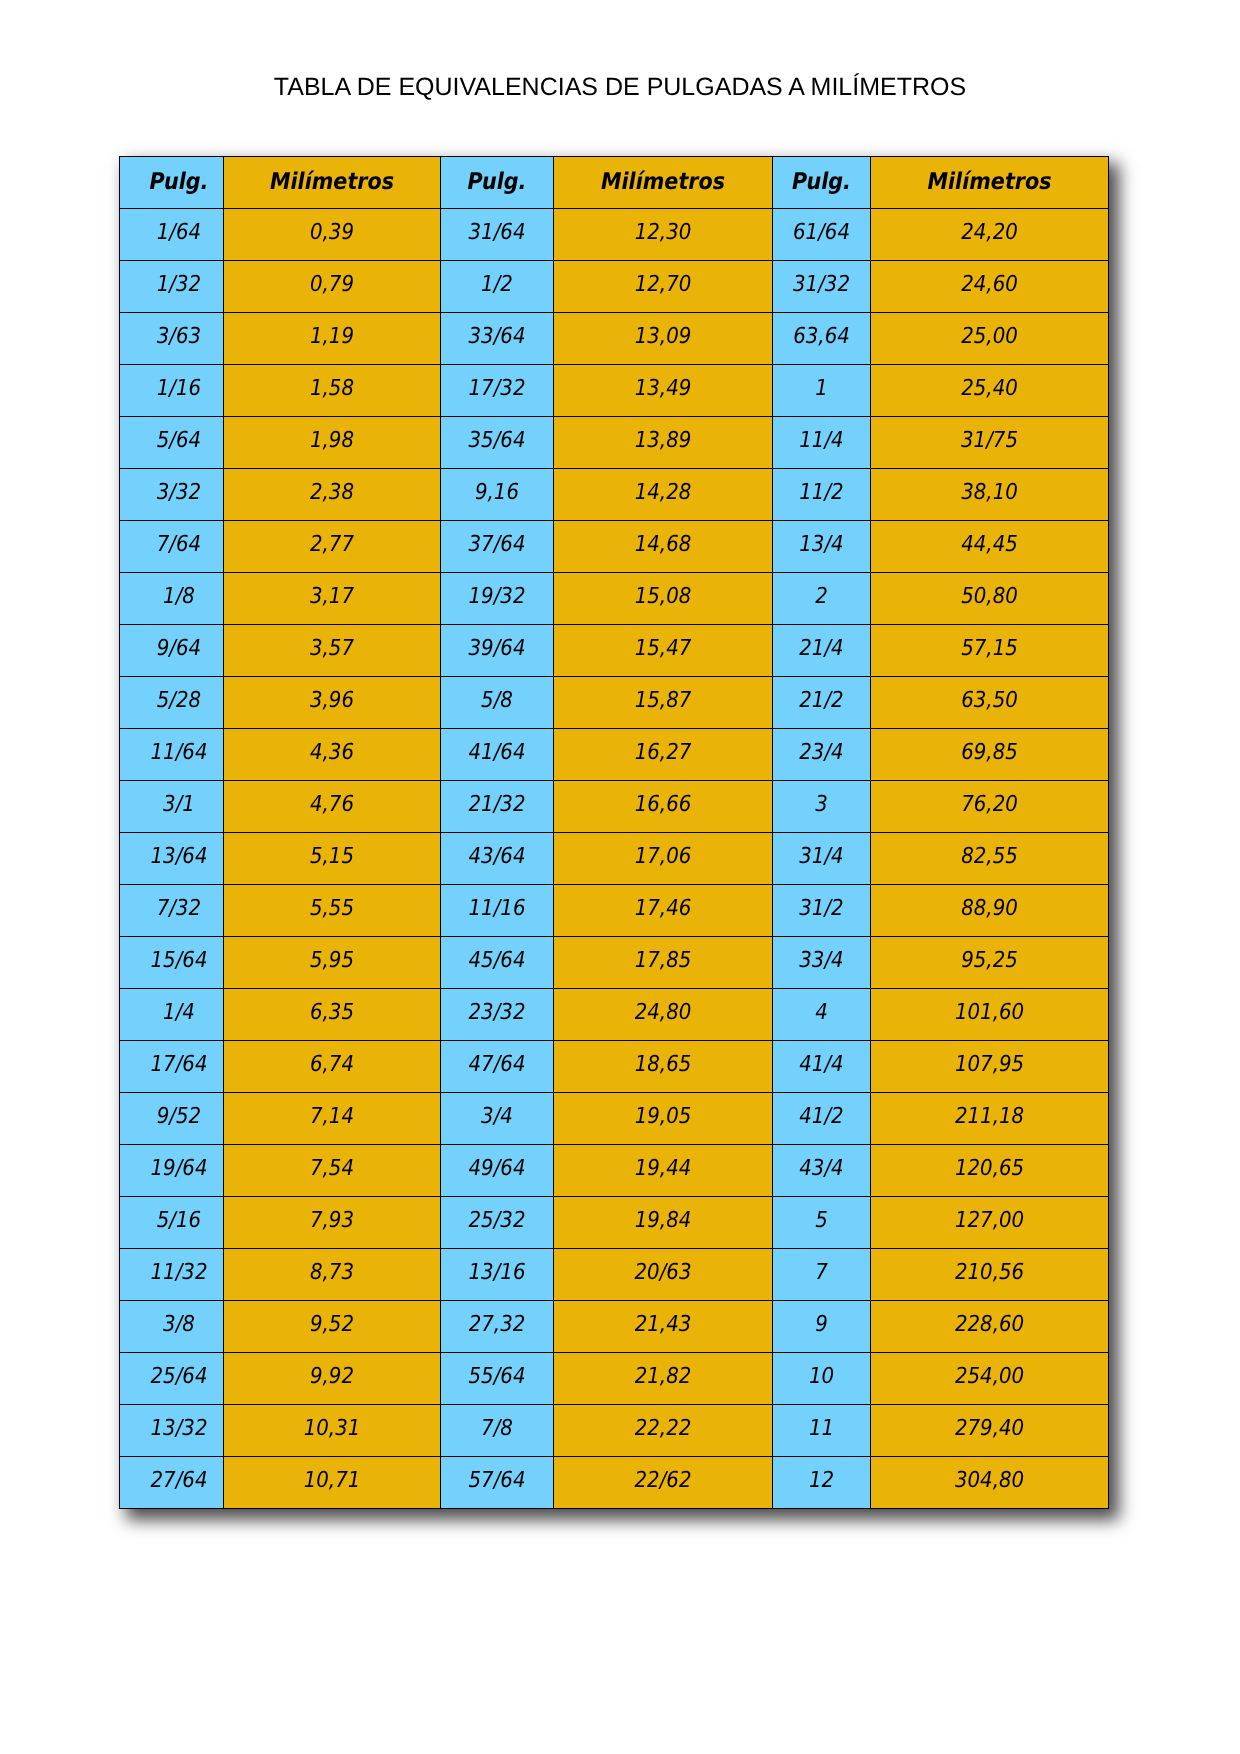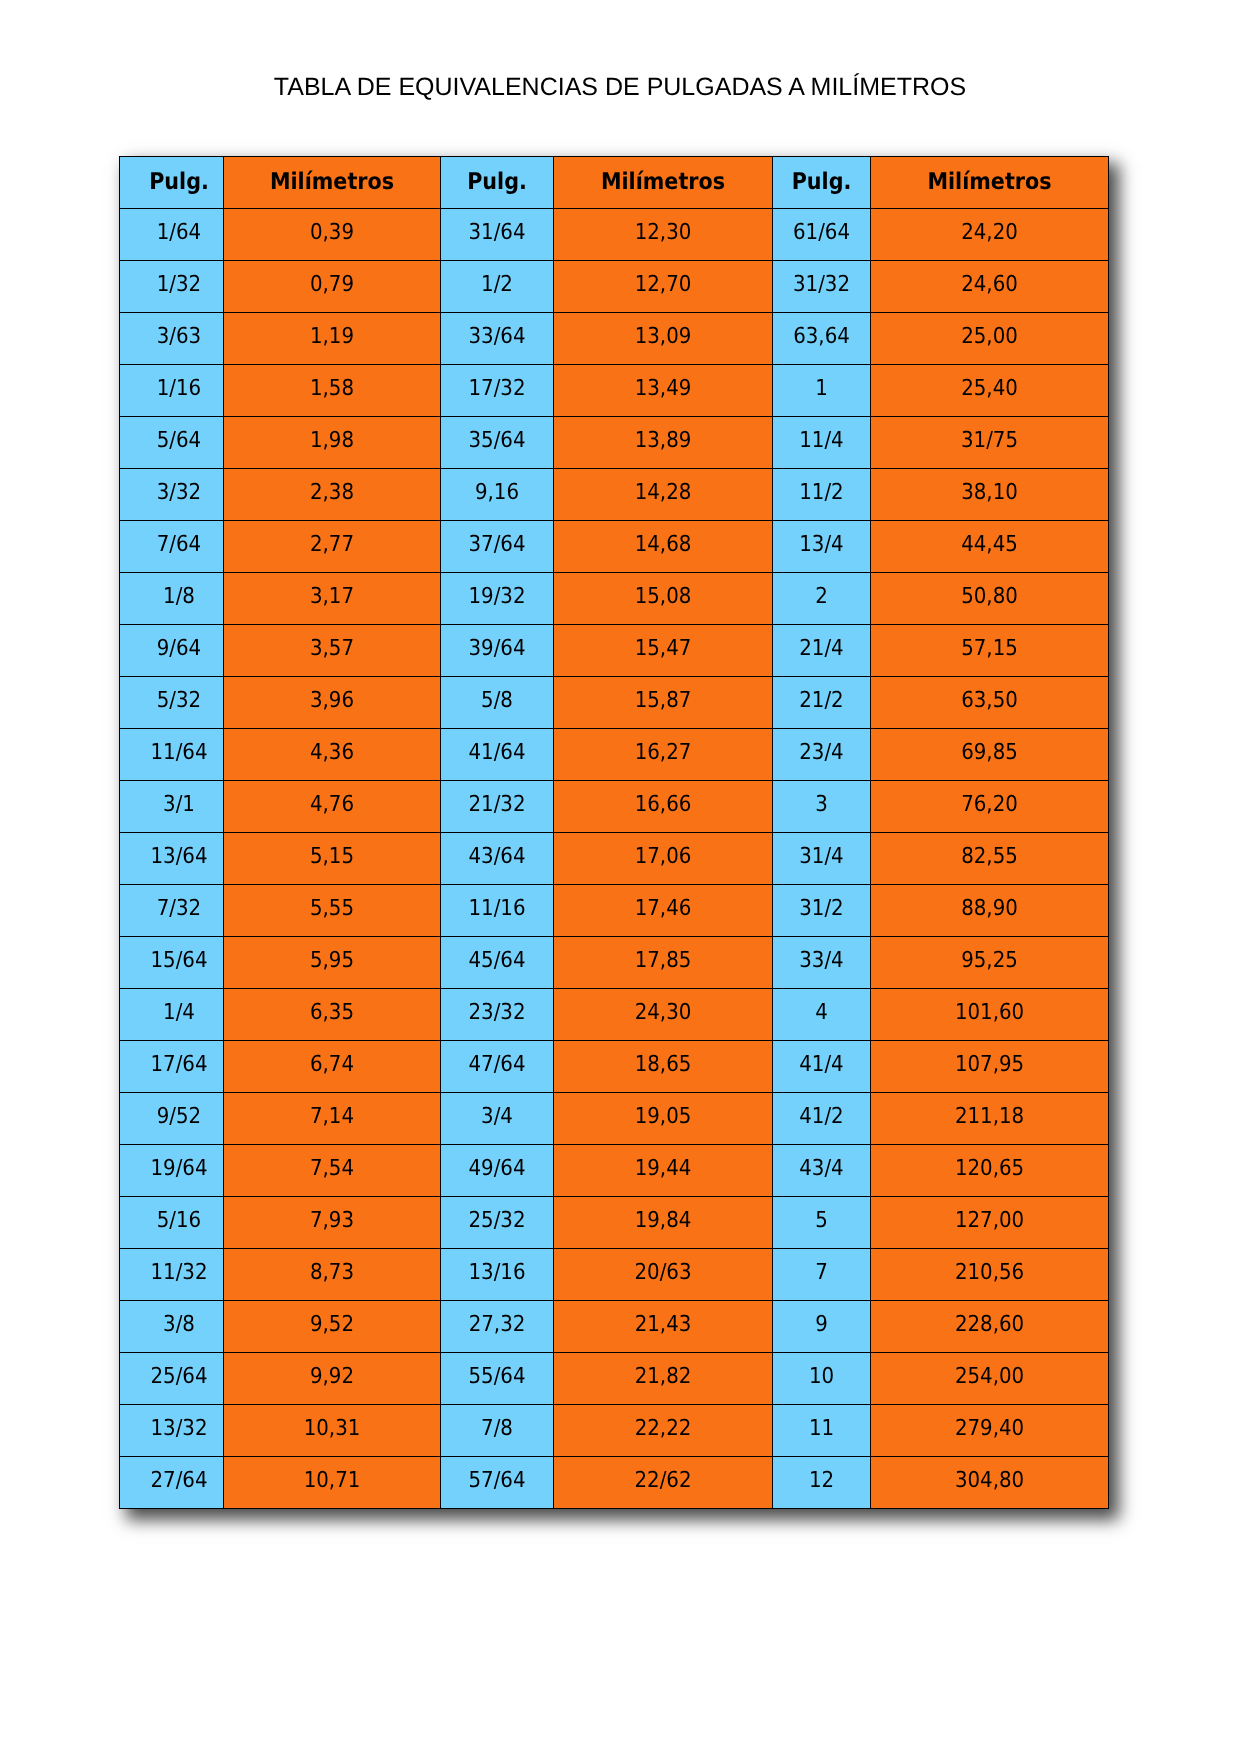--- a/index.html
+++ b/index.html
@@ -5,21 +5,21 @@
 html,body{margin:0;padding:0;}
 body{width:1240px;height:1754px;background:#ffffff;
  font-family:"Liberation Sans",sans-serif;overflow:hidden;
  -webkit-font-smoothing:antialiased;text-rendering:geometricPrecision;}
 #page{position:relative;width:1224px;height:1754px;background:#fff;}
 #doc-title{position:absolute;left:0;top:75px;width:1240px;text-align:center;
  font-family:"Liberation Sans",sans-serif;font-size:25px;font-weight:normal;
  color:#000;line-height:1;white-space:nowrap;will-change:transform;}
 #table-wrap{position:absolute;left:119px;top:156px;width:989px;
  box-shadow:9px 9px 16px 2px rgba(0,0,0,0.7);}
-table.conv{border-collapse:collapse;width:989px;table-layout:fixed;background:#f97316;}
+table.conv{border-collapse:collapse;width:989px;table-layout:fixed;background:#eab308;font-style:italic;}
 col.c1{width:104px}col.c2{width:217px}col.c3{width:113px}
 col.c4{width:219px}col.c5{width:98px}col.c6{width:238px}
 table.conv td,table.conv th{border:1px solid #000;padding:0;margin:0;
  text-align:center;vertical-align:middle;
  font-family:"DejaVu Sans Condensed","DejaVu Sans",sans-serif;
  font-size:22px;color:#000;line-height:1;font-weight:normal;}
 table.conv thead th{height:51.3px;font-weight:bold;font-size:23px;}
 table.conv tbody td{height:51px;}
 table.conv .cc{display:block;position:relative;top:0px;}
 table.conv tbody .cc{top:-2px;}
@@ -241,21 +241,21 @@
             </td>
             <td class="blue">
               <span class="cc">21/4</span>
             </td>
             <td>
               <span class="cc">57,15</span>
             </td>
           </tr>
     <tr>
             <td class="blue ind">
-              <span class="cc">5/32</span>
+              <span class="cc">5/28</span>
             </td>
             <td>
               <span class="cc">3,96</span>
             </td>
             <td class="blue">
               <span class="cc">5/8</span>
             </td>
             <td>
               <span class="cc">15,87</span>
             </td>
@@ -370,21 +370,21 @@
             <td class="blue ind">
               <span class="cc">1/4</span>
             </td>
             <td>
               <span class="cc">6,35</span>
             </td>
             <td class="blue">
               <span class="cc">23/32</span>
             </td>
             <td>
-              <span class="cc">24,30</span>
+              <span class="cc">24,80</span>
             </td>
             <td class="blue">
               <span class="cc">4</span>
             </td>
             <td>
               <span class="cc">101,60</span>
             </td>
           </tr>
     <tr>
             <td class="blue ind">

